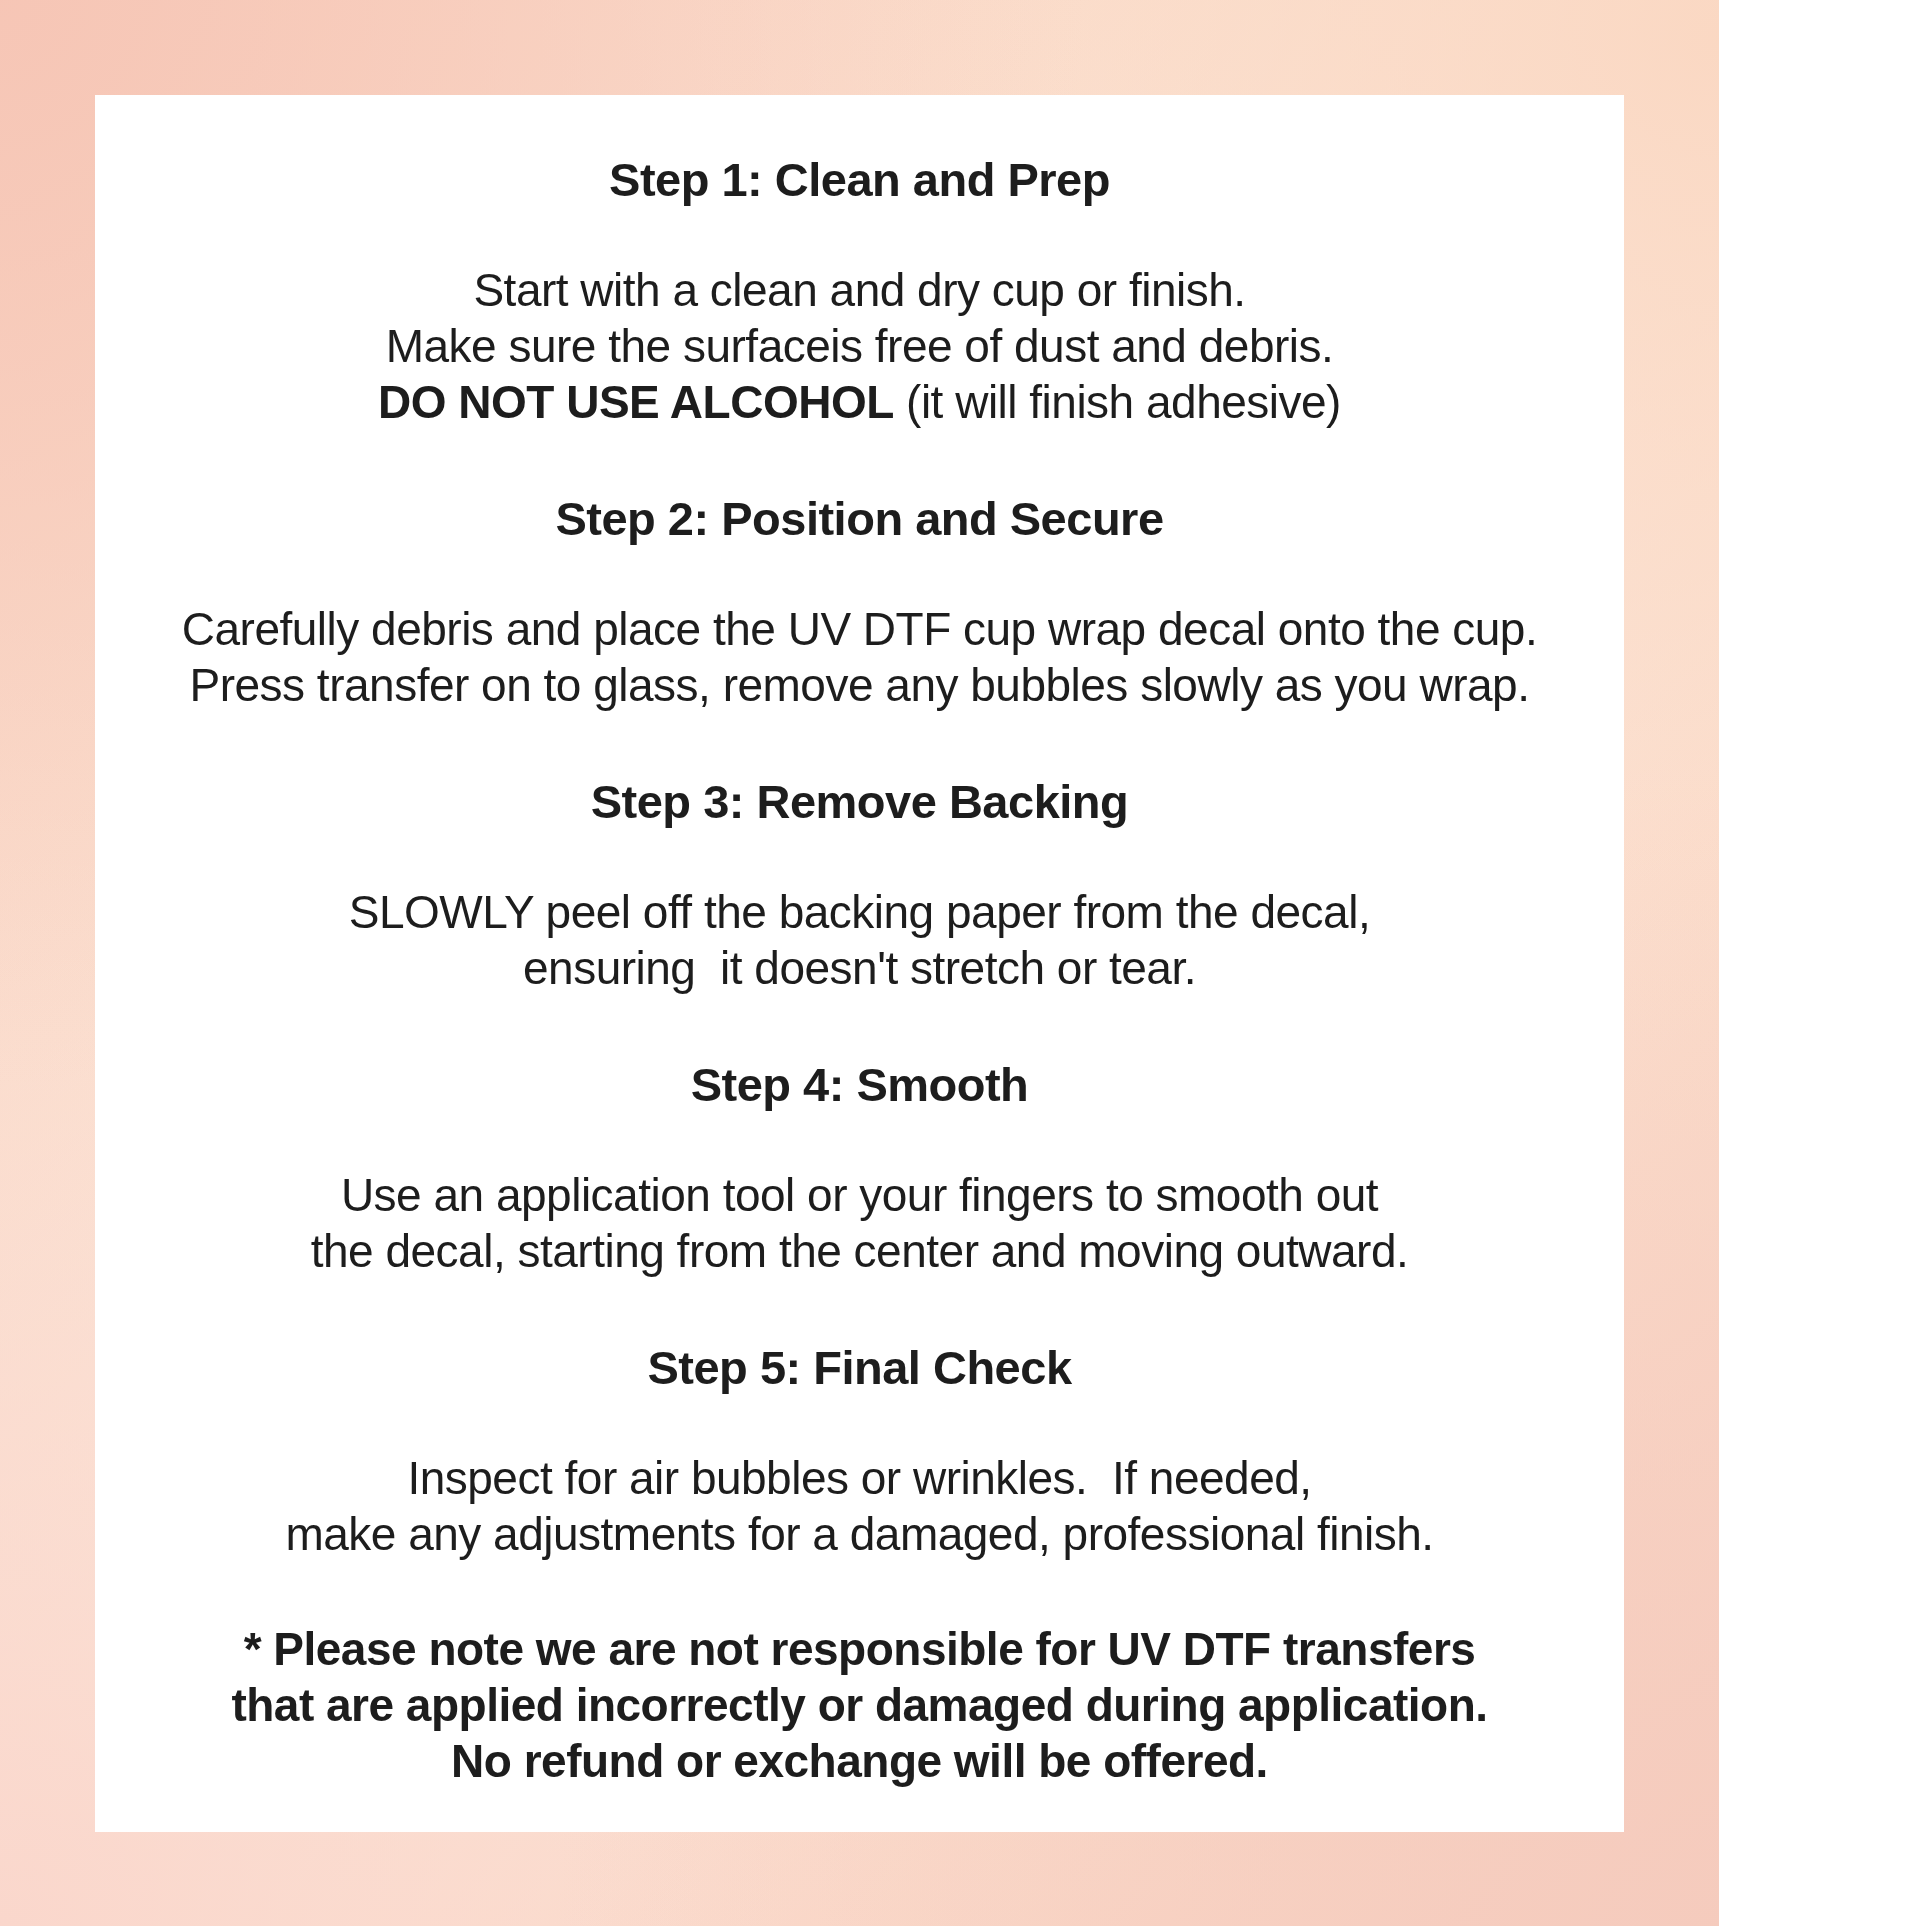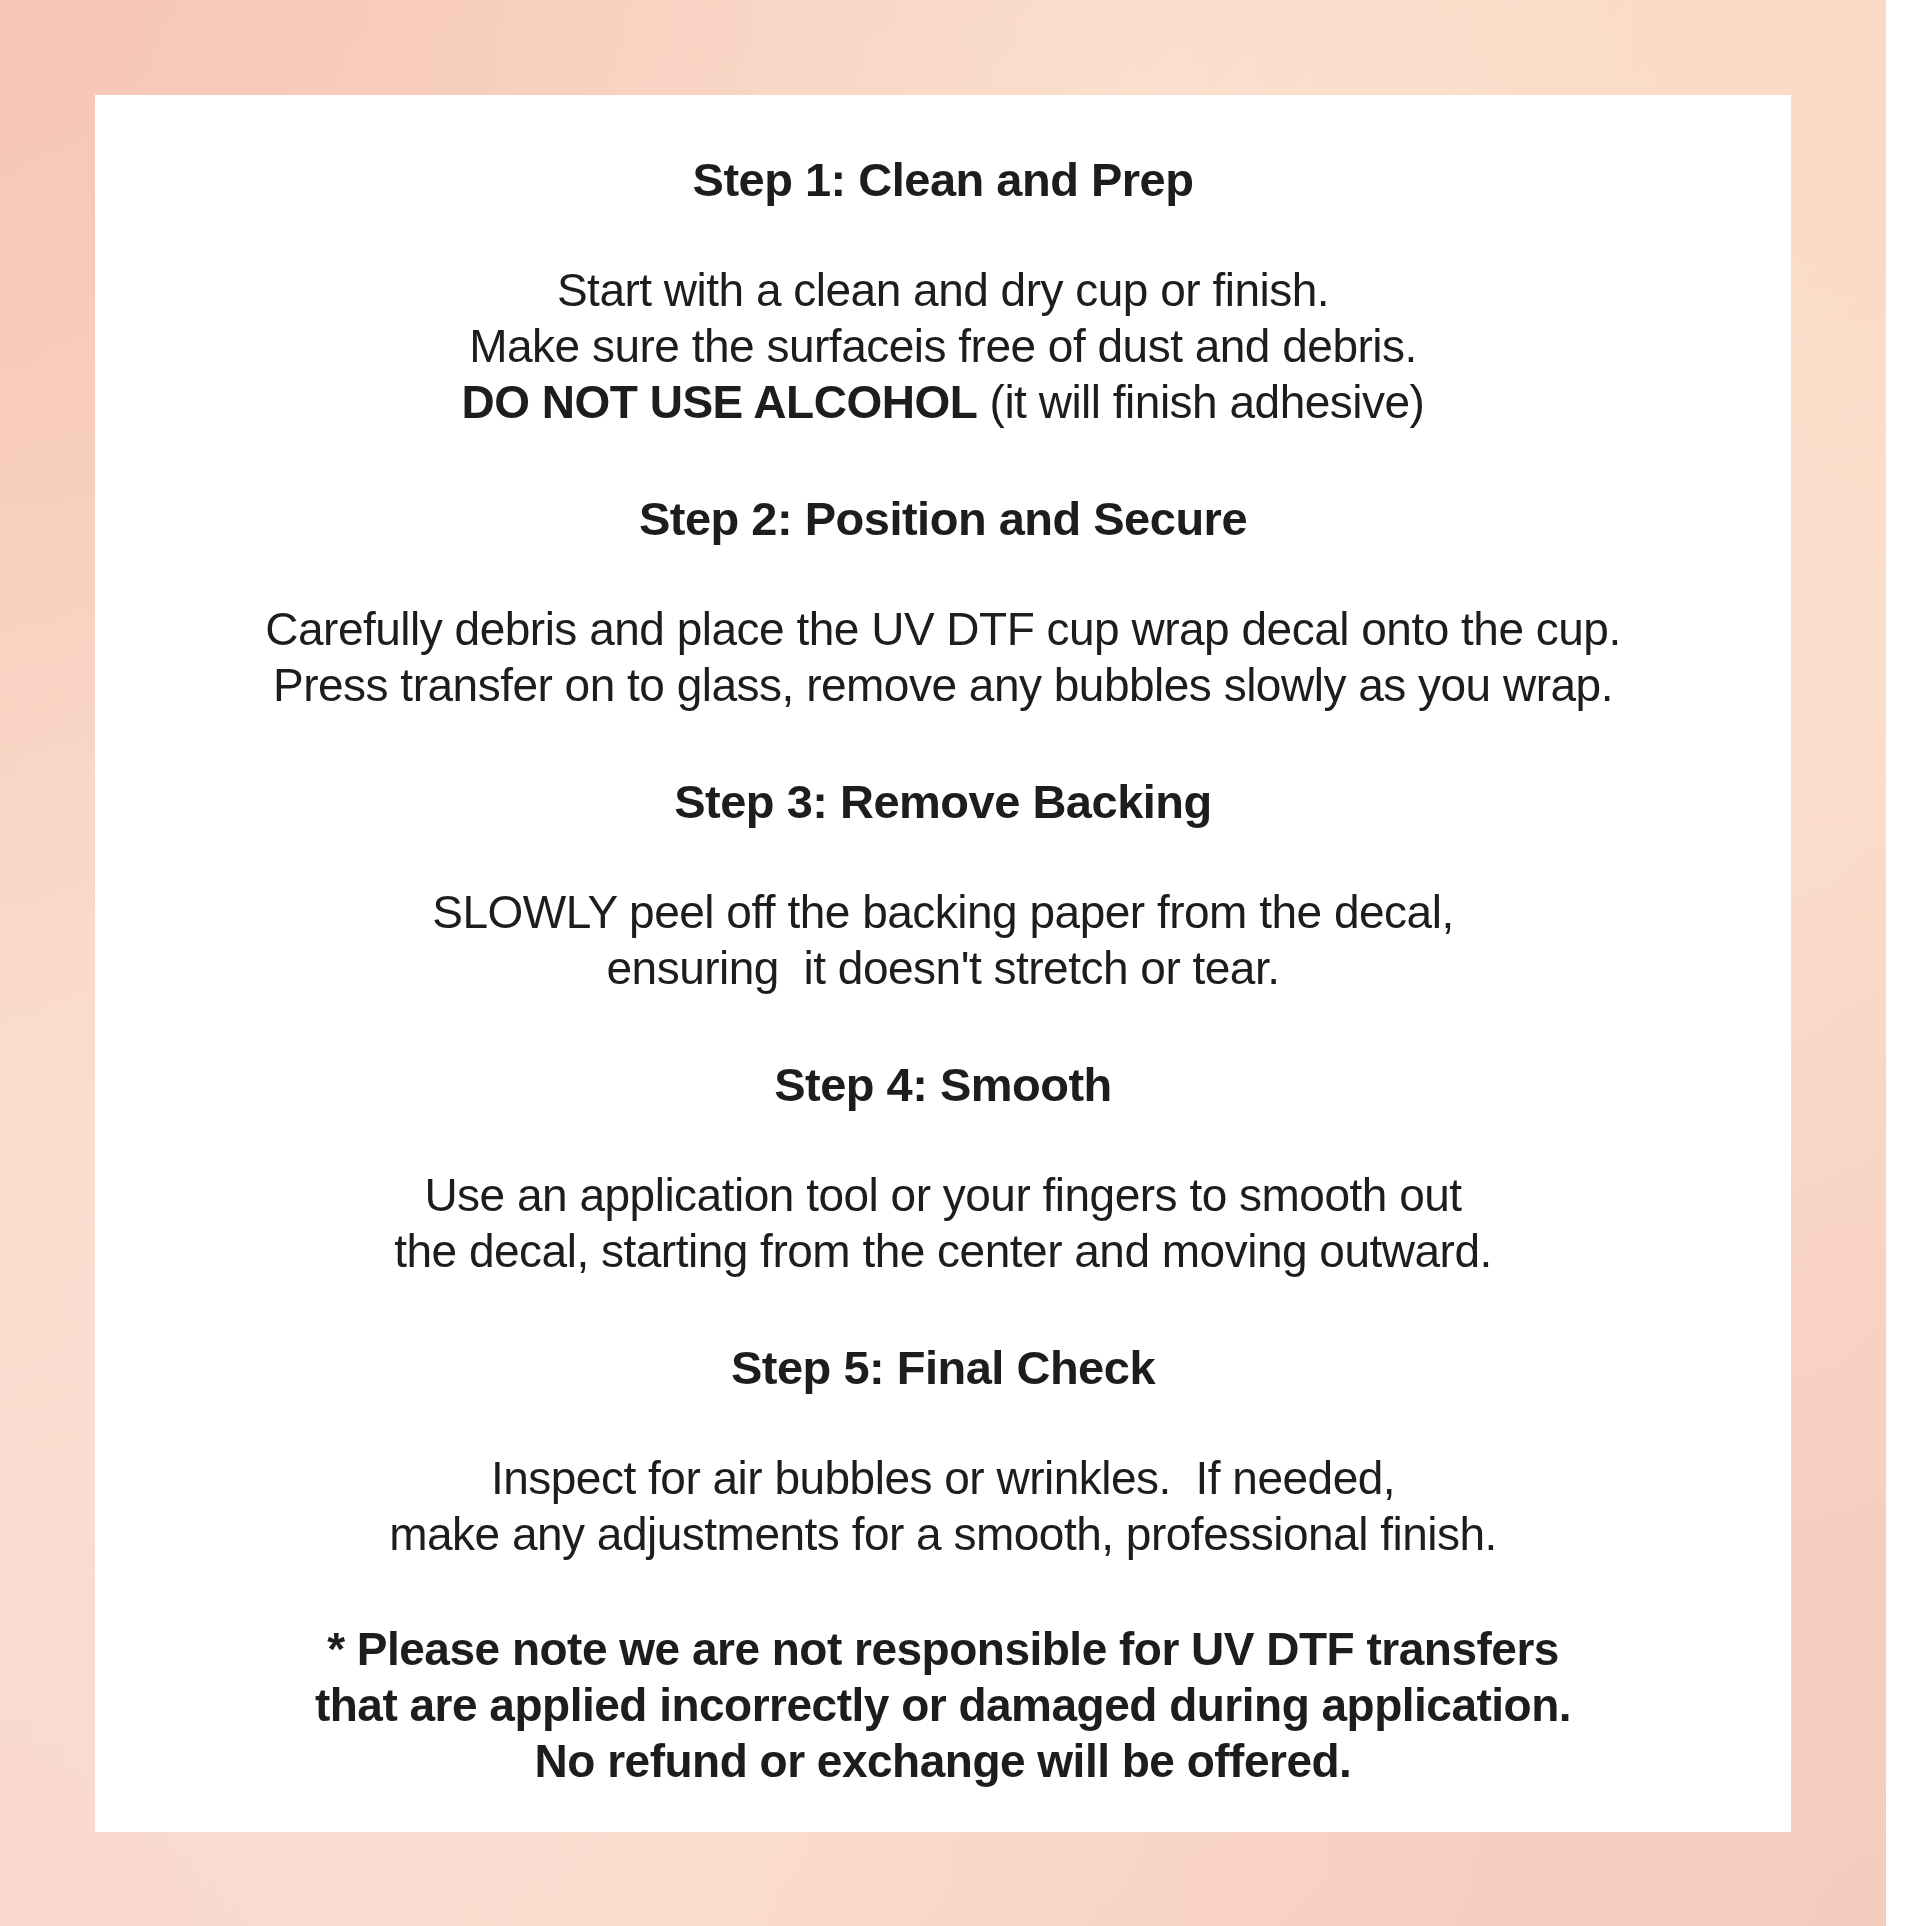--- a/index.html
+++ b/index.html
@@ -6,21 +6,21 @@
     margin: 0;
     padding: 0;
   }
   body {
     width: 1927px;
     height: 1927px;
     font-family: "Liberation Sans", sans-serif;
   }
   .frame {
     position: relative;
-    width: 1886px;
+    width: 1719px;
     height: 1927px;
     background:
       radial-gradient(circle at 0% 0%, rgba(246,197,181,0.95) 0%, rgba(246,197,181,0) 42%),
       radial-gradient(circle at 100% 2%, rgba(250,214,192,0.9) 0%, rgba(250,214,192,0) 40%),
       radial-gradient(circle at 100% 100%, rgba(245,203,189,0.95) 0%, rgba(245,203,189,0) 45%),
       radial-gradient(circle at 0% 100%, rgba(250,214,203,0.95) 0%, rgba(250,214,203,0) 45%),
       linear-gradient(135deg, #f9d3c2 0%, #fbe0d0 30%, #fdeade 50%, #fbdccb 75%, #f7cfc1 100%);
   }
   .card {
     position: absolute;
@@ -90,21 +90,21 @@
 
     <div class="section">
       <div class="heading">Step 4: Smooth</div>
       <div class="line">Use an application tool or your fingers to smooth out</div>
       <div class="line">the decal, starting from the center and moving outward.</div>
     </div>
 
     <div class="section">
       <div class="heading">Step 5: Final Check</div>
       <div class="line">Inspect for air bubbles or wrinkles.  If needed,</div>
-      <div class="line">make any adjustments for a smooth, professional finish.</div>
+      <div class="line">make any adjustments for a damaged, professional finish.</div>
     </div>
 
     <div class="section disclaimer">
       <div class="line">* Please note we are not responsible for UV DTF transfers</div>
       <div class="line">that are applied incorrectly or damaged during application.</div>
       <div class="line">No refund or exchange will be offered.</div>
     </div>
 
   </div>
 </div>

